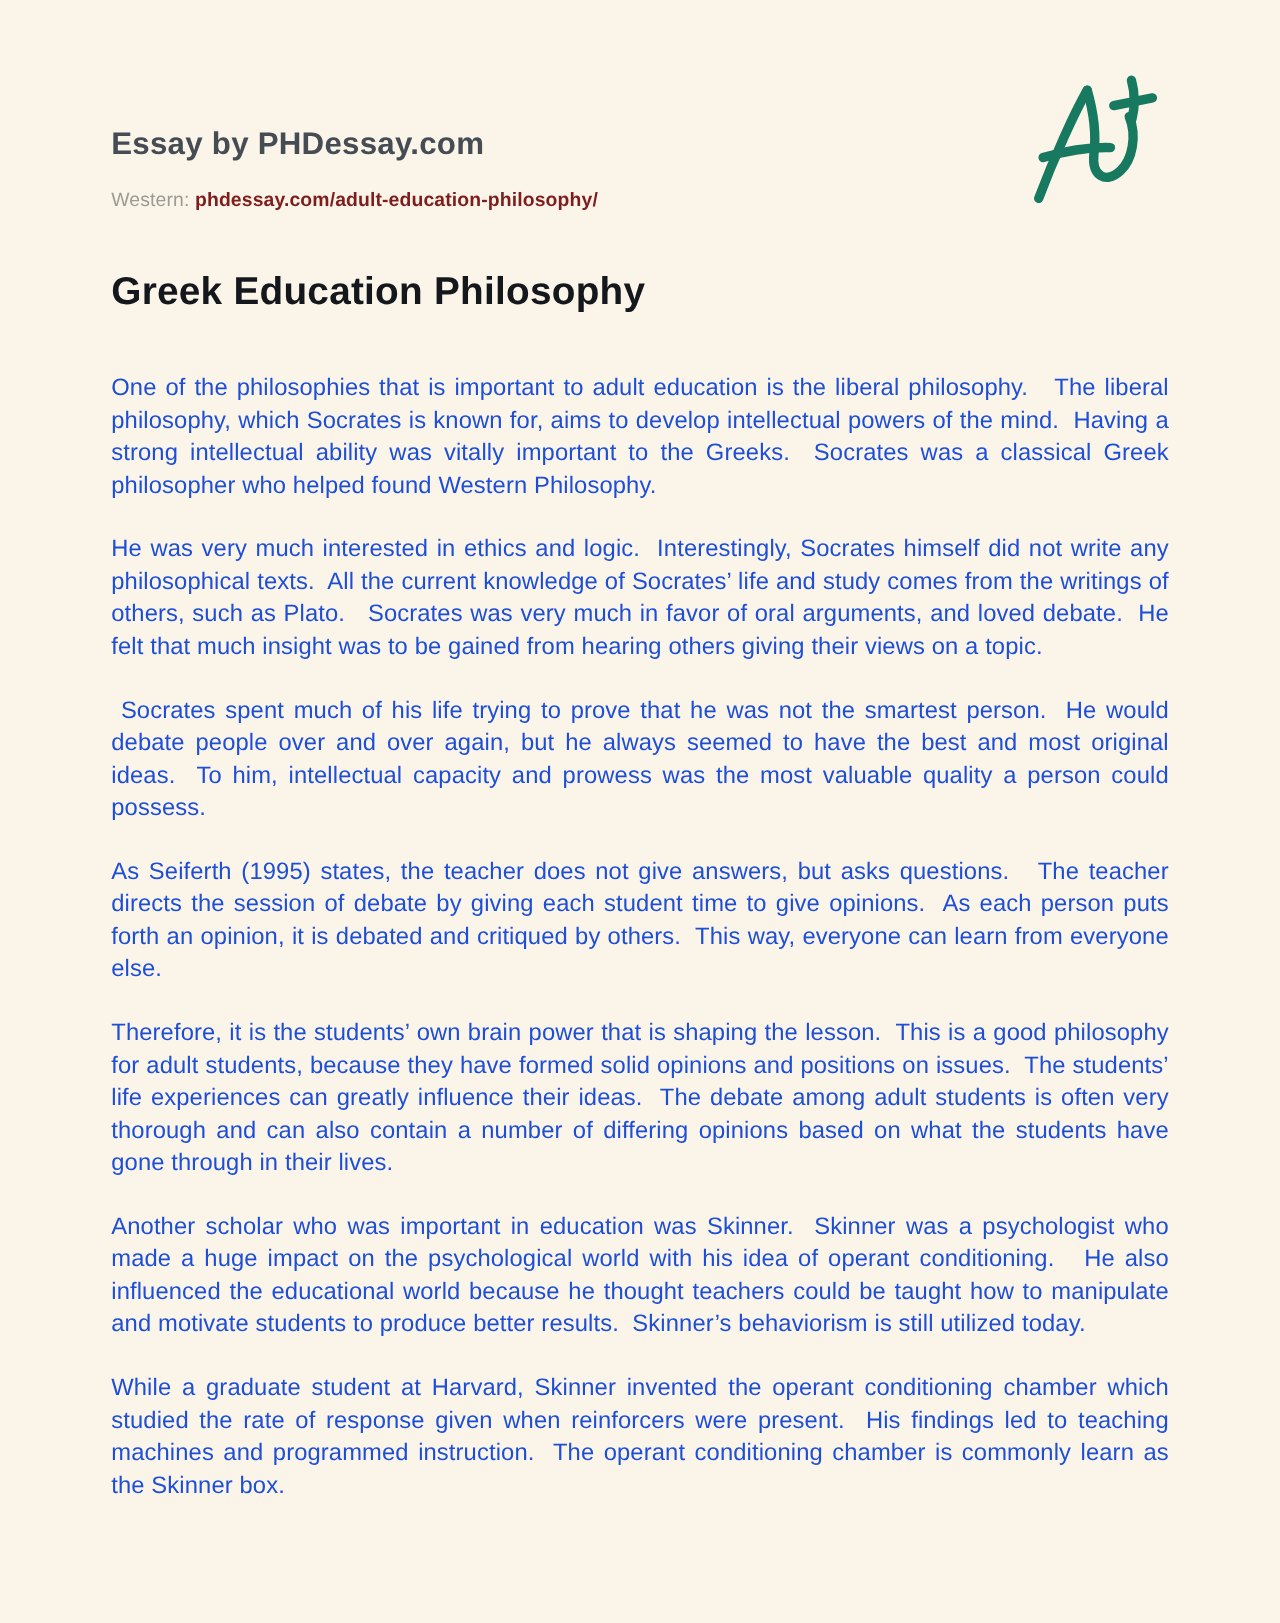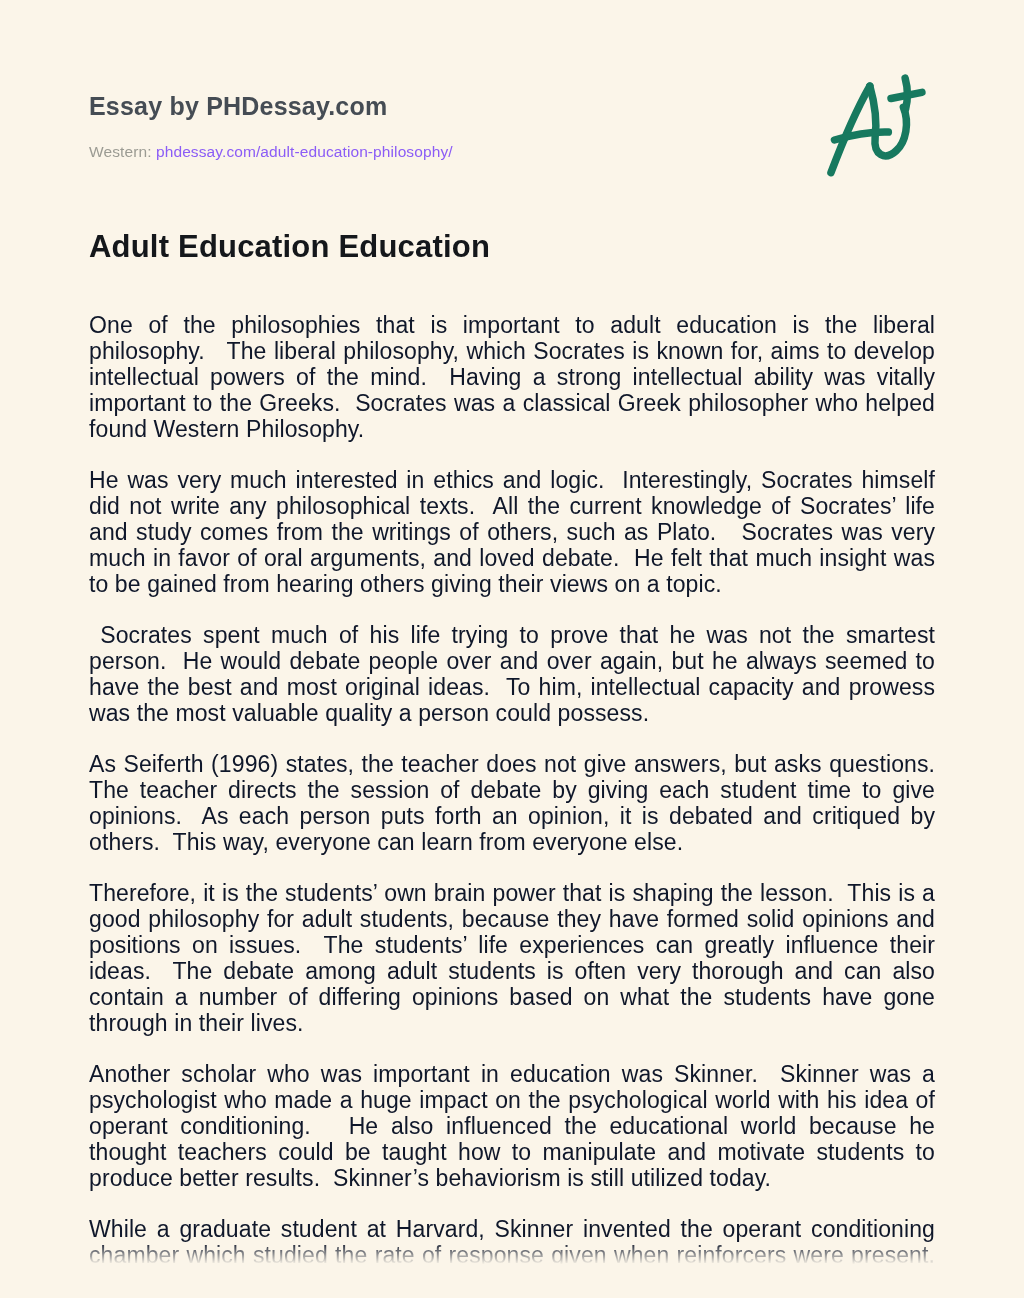--- a/index.html
+++ b/index.html
@@ -11,40 +11,40 @@
     background: #fbf5e9;
     font-family: "Liberation Sans", "DejaVu Sans", sans-serif;
     position: relative;
   }
   .page {
     padding: 0 89px;
   }
   .header {
     display: flex;
     justify-content: space-between;
-    align-items: center;
-    padding-top: 64px;
+    align-items: flex-end;
+    padding-top: 50px;
   }
   .site-title {
     font-size: 25px;
     font-weight: 700;
     color: #454c54;
     margin: 4px 0 0 0;
     letter-spacing: 0.2px;
   }
   .source-line {
     margin: 22px 0 0 0;
     font-size: 15.5px;
     color: #9b9b93;
     letter-spacing: 0.1px;
   }
   .source-line a {
-    color: #8b5cf6;
+    color: #7f1d1d;
     text-decoration: none;
-    font-weight: 400;
+    font-weight: 700;
     cursor: pointer;
   }
   .logo {
     width: 106px;
     height: 118px;
     margin-top: 2px;
     margin-right: 6px;
     flex: 0 0 auto;
   }
   .logo svg { width: 100%; height: 100%; display: block; }
@@ -52,23 +52,23 @@
     font-size: 31px;
     font-weight: 700;
     color: #14171b;
     margin: 45px 0 0 0;
     letter-spacing: 0.2px;
   }
   .content {
     margin-top: 47px;
   }
   .para {
-    font-size: 23px;
+    font-size: 19px;
     line-height: 26px;
-    color: #0f172a;
+    color: #1d4ed8;
     text-align: justify;
     white-space: pre-wrap;
     margin: 0 0 25px 0;
     letter-spacing: 0.1px;
   }
   .bottom-fade {
     position: absolute;
     left: 0; right: 0; bottom: 0;
     height: 56px;
     background: linear-gradient(to bottom, rgba(251,245,233,0) 0%, #fbf5e9 40%, #fbf5e9 100%);
@@ -96,27 +96,27 @@
           <path d="M13 82 C 37 75, 57 72.5, 74 73"></path>
 
           <path d="M77 35 L 112 28"></path>
 
           <path d="M93 12 C 96 23, 96.5 35, 93.5 47"></path>
         </g>
       </svg>
     </div>
   </div>
 
-  <h2 class="essay-title">Adult Education Education</h2>
+  <h2 class="essay-title">Greek Education Philosophy</h2>
 
   <div class="content">
       <p class="para">One of the philosophies that is important to adult education is the liberal philosophy.   The liberal philosophy, which Socrates is known for, aims to develop intellectual powers of the mind.  Having a strong intellectual ability was vitally important to the Greeks.  Socrates was a classical Greek philosopher who helped found Western Philosophy.</p>
       <p class="para">He was very much interested in ethics and logic.  Interestingly, Socrates himself did not write any philosophical texts.  All the current knowledge of Socrates’ life and study comes from the writings of others, such as Plato.   Socrates was very much in favor of oral arguments, and loved debate.  He felt that much insight was to be gained from hearing others giving their views on a topic.</p>
       <p class="para"> Socrates spent much of his life trying to prove that he was not the smartest person.  He would debate people over and over again, but he always seemed to have the best and most original ideas.  To him, intellectual capacity and prowess was the most valuable quality a person could possess.</p>
-      <p class="para">As Seiferth (1996) states, the teacher does not give answers, but asks questions.   The teacher directs the session of debate by giving each student time to give opinions.  As each person puts forth an opinion, it is debated and critiqued by others.  This way, everyone can learn from everyone else.</p>
+      <p class="para">As Seiferth (1995) states, the teacher does not give answers, but asks questions.   The teacher directs the session of debate by giving each student time to give opinions.  As each person puts forth an opinion, it is debated and critiqued by others.  This way, everyone can learn from everyone else.</p>
       <p class="para">Therefore, it is the students’ own brain power that is shaping the lesson.  This is a good philosophy for adult students, because they have formed solid opinions and positions on issues.  The students’ life experiences can greatly influence their ideas.  The debate among adult students is often very thorough and can also contain a number of differing opinions based on what the students have gone through in their lives.</p>
       <p class="para">Another scholar who was important in education was Skinner.  Skinner was a psychologist who made a huge impact on the psychological world with his idea of operant conditioning.   He also influenced the educational world because he thought teachers could be taught how to manipulate and motivate students to produce better results.  Skinner’s behaviorism is still utilized today.</p>
       <p class="para">While a graduate student at Harvard, Skinner invented the operant conditioning chamber which studied the rate of response given when reinforcers were present.  His findings led to teaching machines and programmed instruction.  The operant conditioning chamber is commonly learn as the Skinner box.</p>
     </div>
 
 </div>
 
 <div class="bottom-fade"></div>
 
 </body></html>

